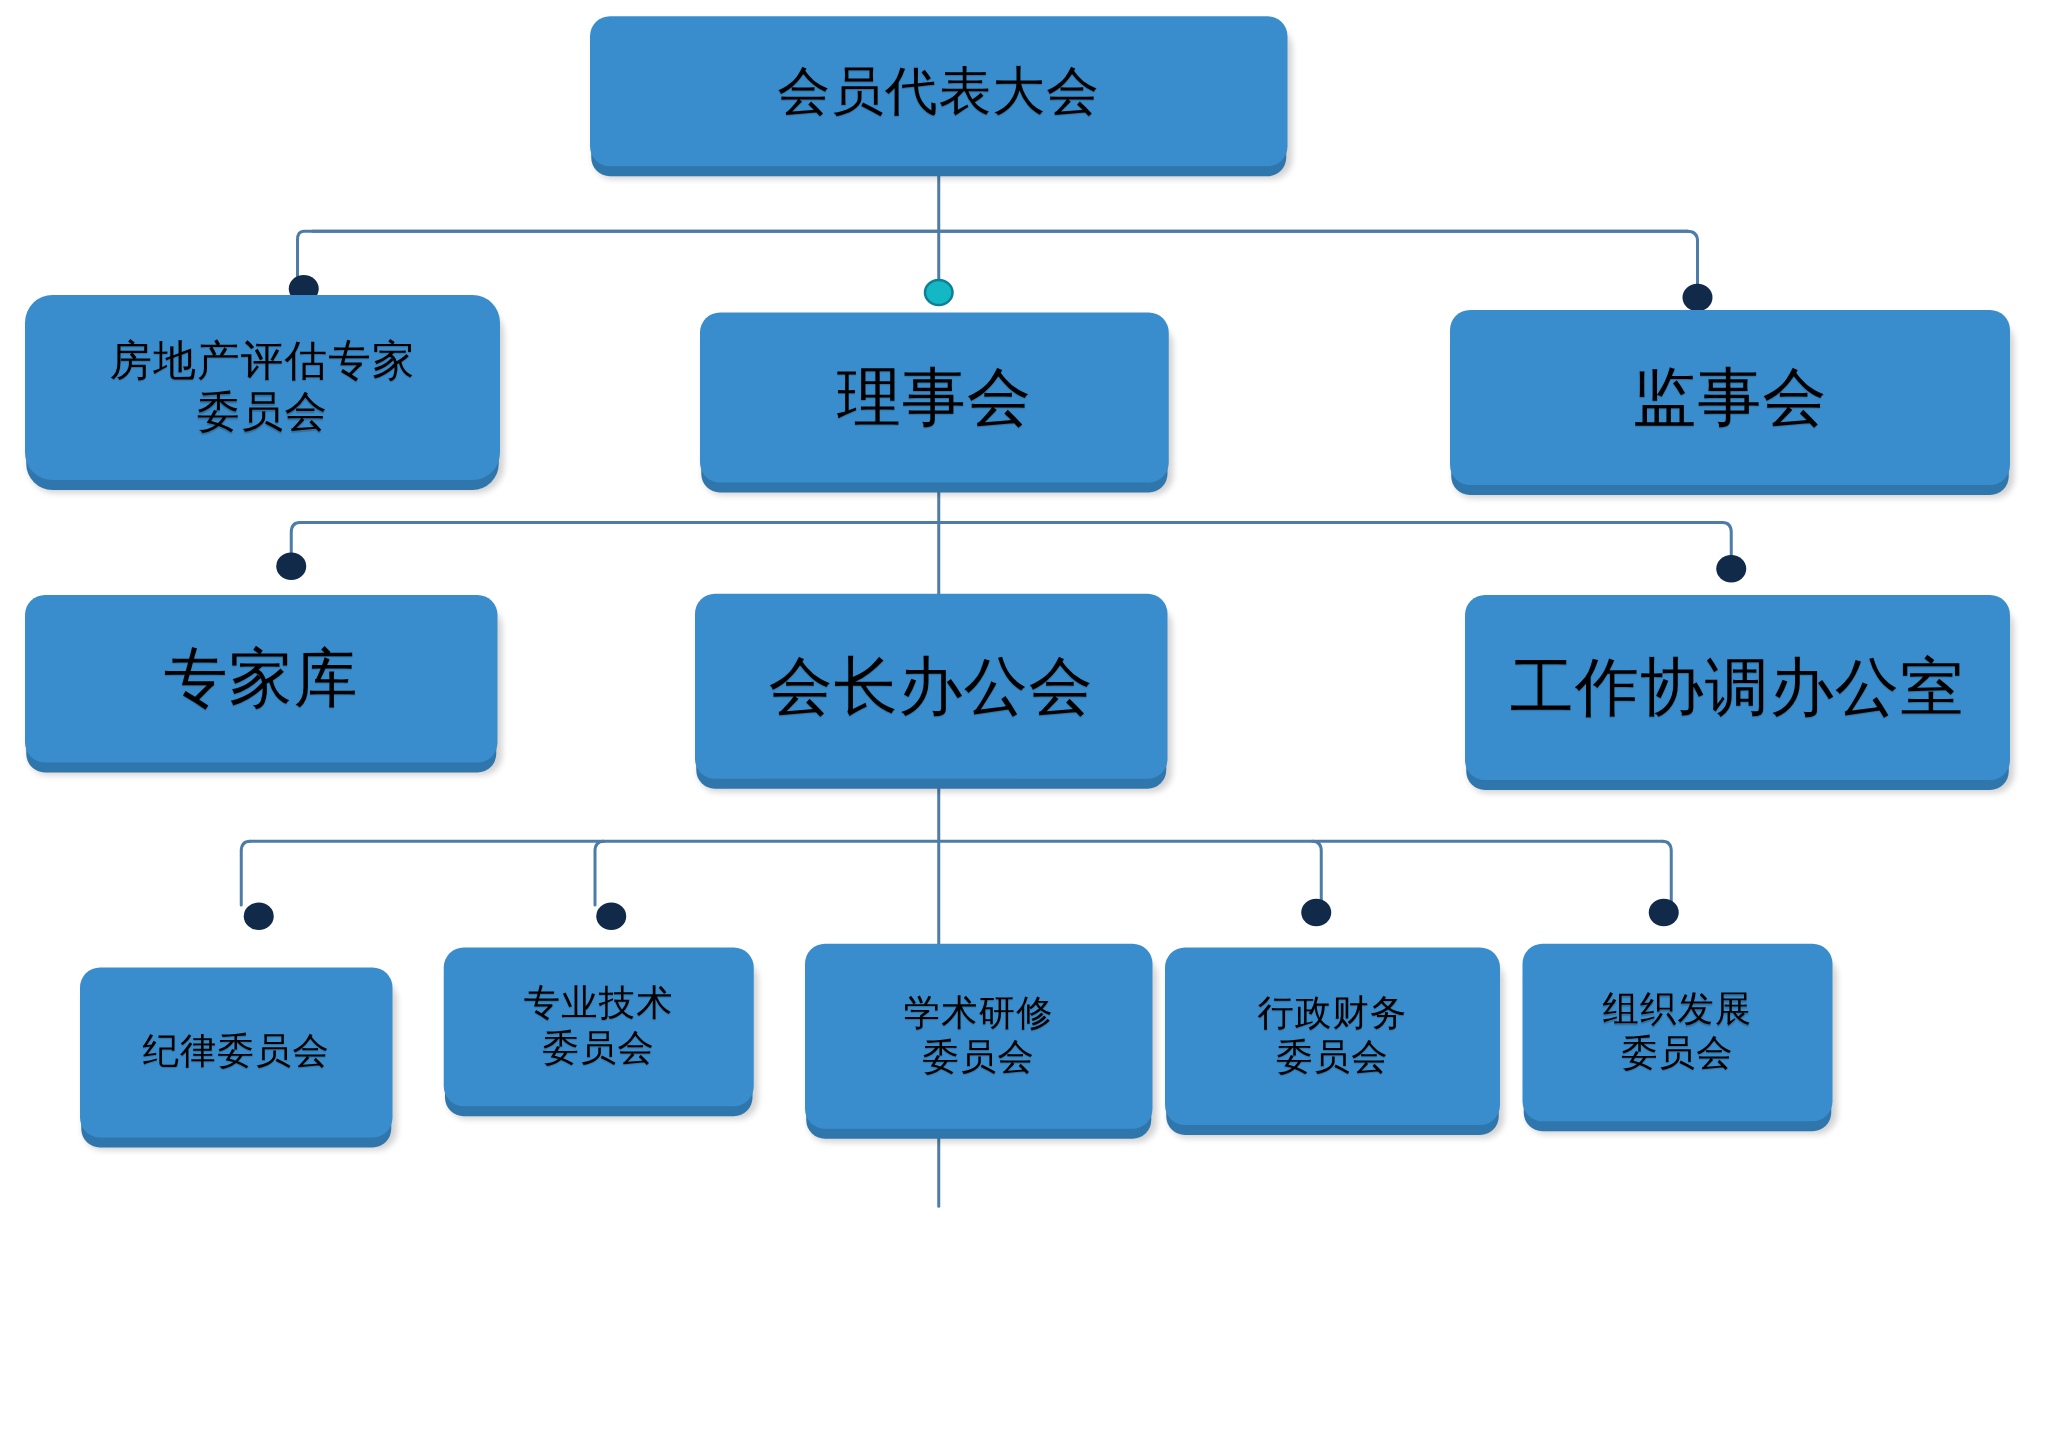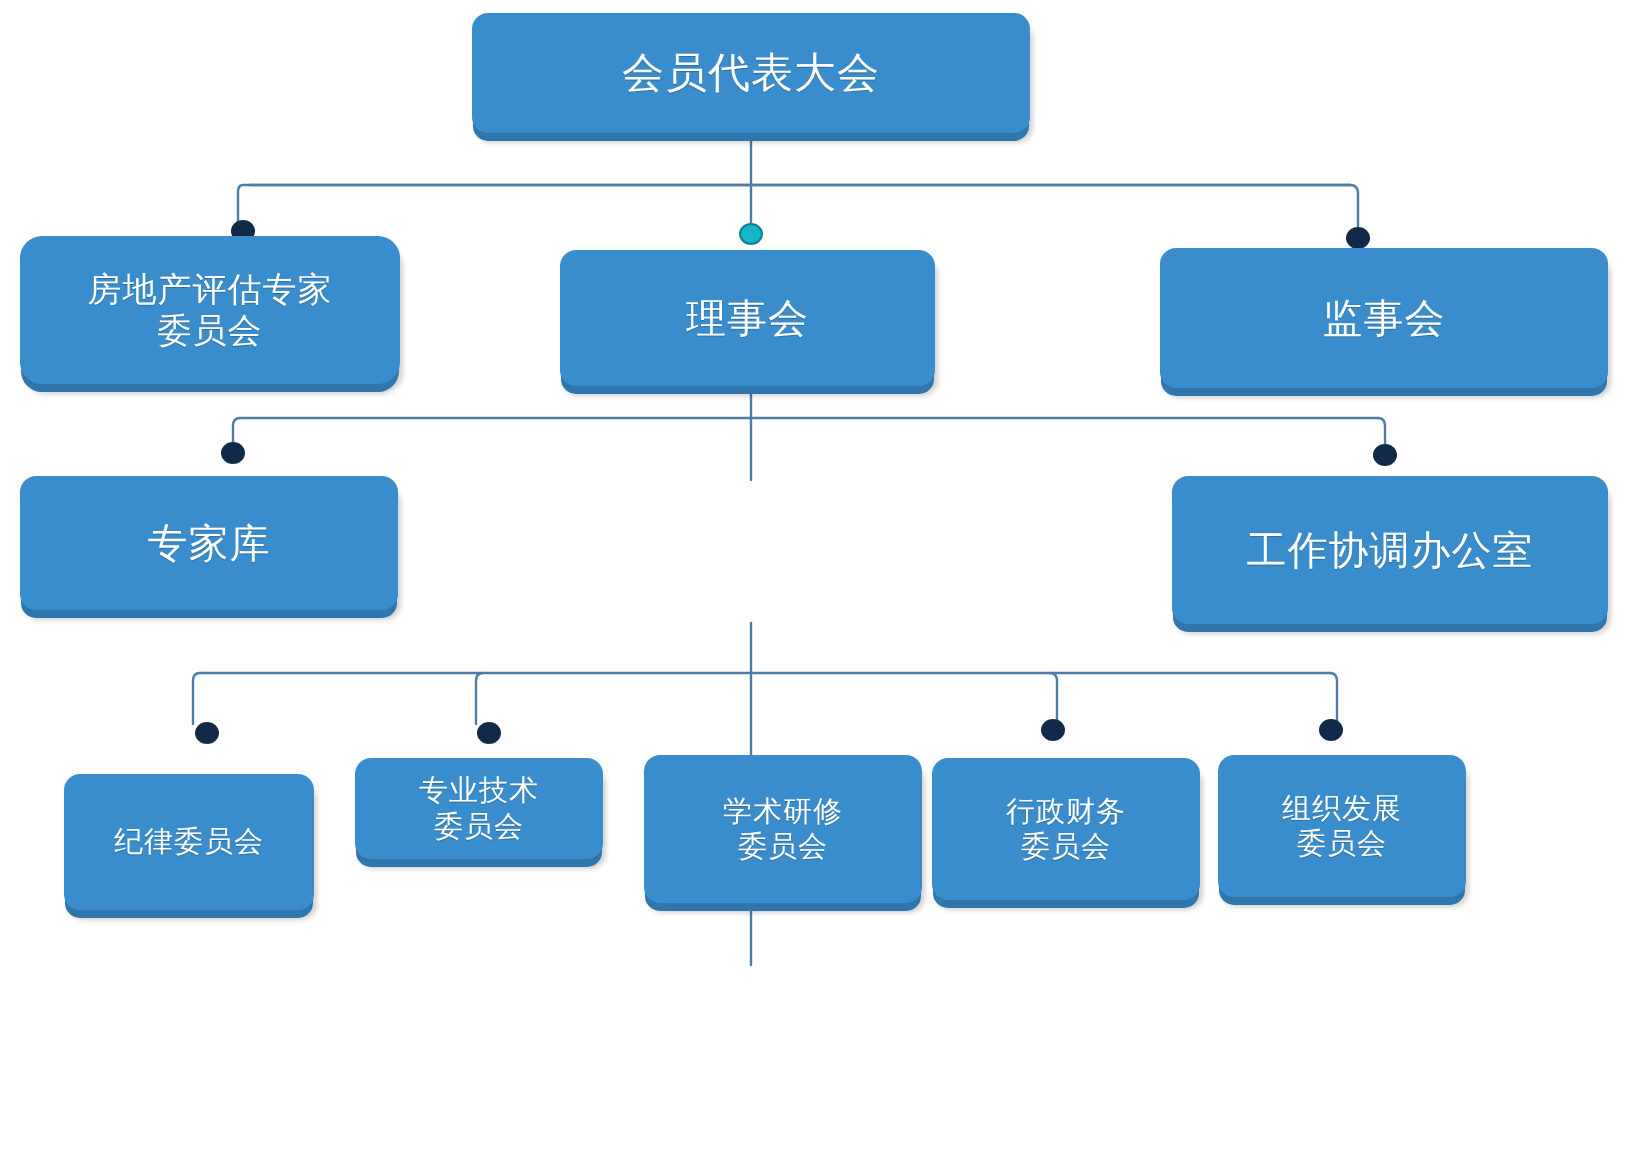--- a/index.html
+++ b/index.html
@@ -27,37 +27,37 @@
   }
   .node {
     position: absolute;
     box-sizing: border-box;
     background: #3a8dcc;
     border-radius: 16px;
     display: flex;
     align-items: center;
     justify-content: center;
     text-align: center;
-    color: #ffffff;
+    color: #000000;
     line-height: 1.22;
     letter-spacing: 1px;
     z-index: 3;
     padding: 4px 10px;
     
     box-shadow: 0 9px 0 -1px #2f76ad, 3px 10px 5px rgba(0,0,0,0.18);
     text-shadow: 0 1px 1px rgba(0,0,0,0.22);
   }
   .node .label {
     display: block;
     white-space: pre-line;
     width: 100%;
   }
   
   .sz-xl { font-size: 42px; }
-  .sz-lg { font-size: 40px; text-align: center; }
+  .sz-lg { font-size: 51px; text-align: center; }
   .sz-md { font-size: 34px; }
   .sz-sm { font-size: 29px; }
 </style>
 </head>
 <body>
 
 <div id="chart-root">
 
   <svg id="connector-layer" viewBox="0 0 1642 1151" width="1642" height="1151" xmlns="http://www.w3.org/2000/svg">
 
@@ -115,30 +115,33 @@
   </div>
 
   <div class="node sz-lg" style="left:1160px; top:248px; width:448px; height:140px;">
     <span class="label">监事会</span>
   </div>
 
   <div class="node sz-lg" style="left:20px; top:476px; width:378px; height:134px;">
     <span class="label">专家库</span>
   </div>
 
+  <div class="node sz-lg" style="left:556px; top:475px; width:378px; height:148px;">
+    <span class="label">会长办公会</span>
+  </div>
 
   <div class="node sz-lg" style="left:1172px; top:476px; width:436px; height:148px;">
     <span class="label">工作协调办公室</span>
   </div>
 
   <div class="node sz-sm" style="left:64px; top:762px; width:250px; height:136px;margin-top:12px;">
     <span class="label">纪律委员会</span>
   </div>
 
-  <div class="node sz-sm" style="left:355px; top:758px; width:248px; height:101px;align-items:center;">
+  <div class="node sz-sm" style="left:355px; top:758px; width:248px; height:127px;align-items:center;">
     <span class="label">专业技术
 委员会</span>
   </div>
 
   <div class="node sz-sm" style="left:644px; top:755px; width:278px; height:148px;align-items:center;">
     <span class="label">学术研修
 委员会</span>
   </div>
 
   <div class="node sz-sm" style="left:932px; top:758px; width:268px; height:142px;">

